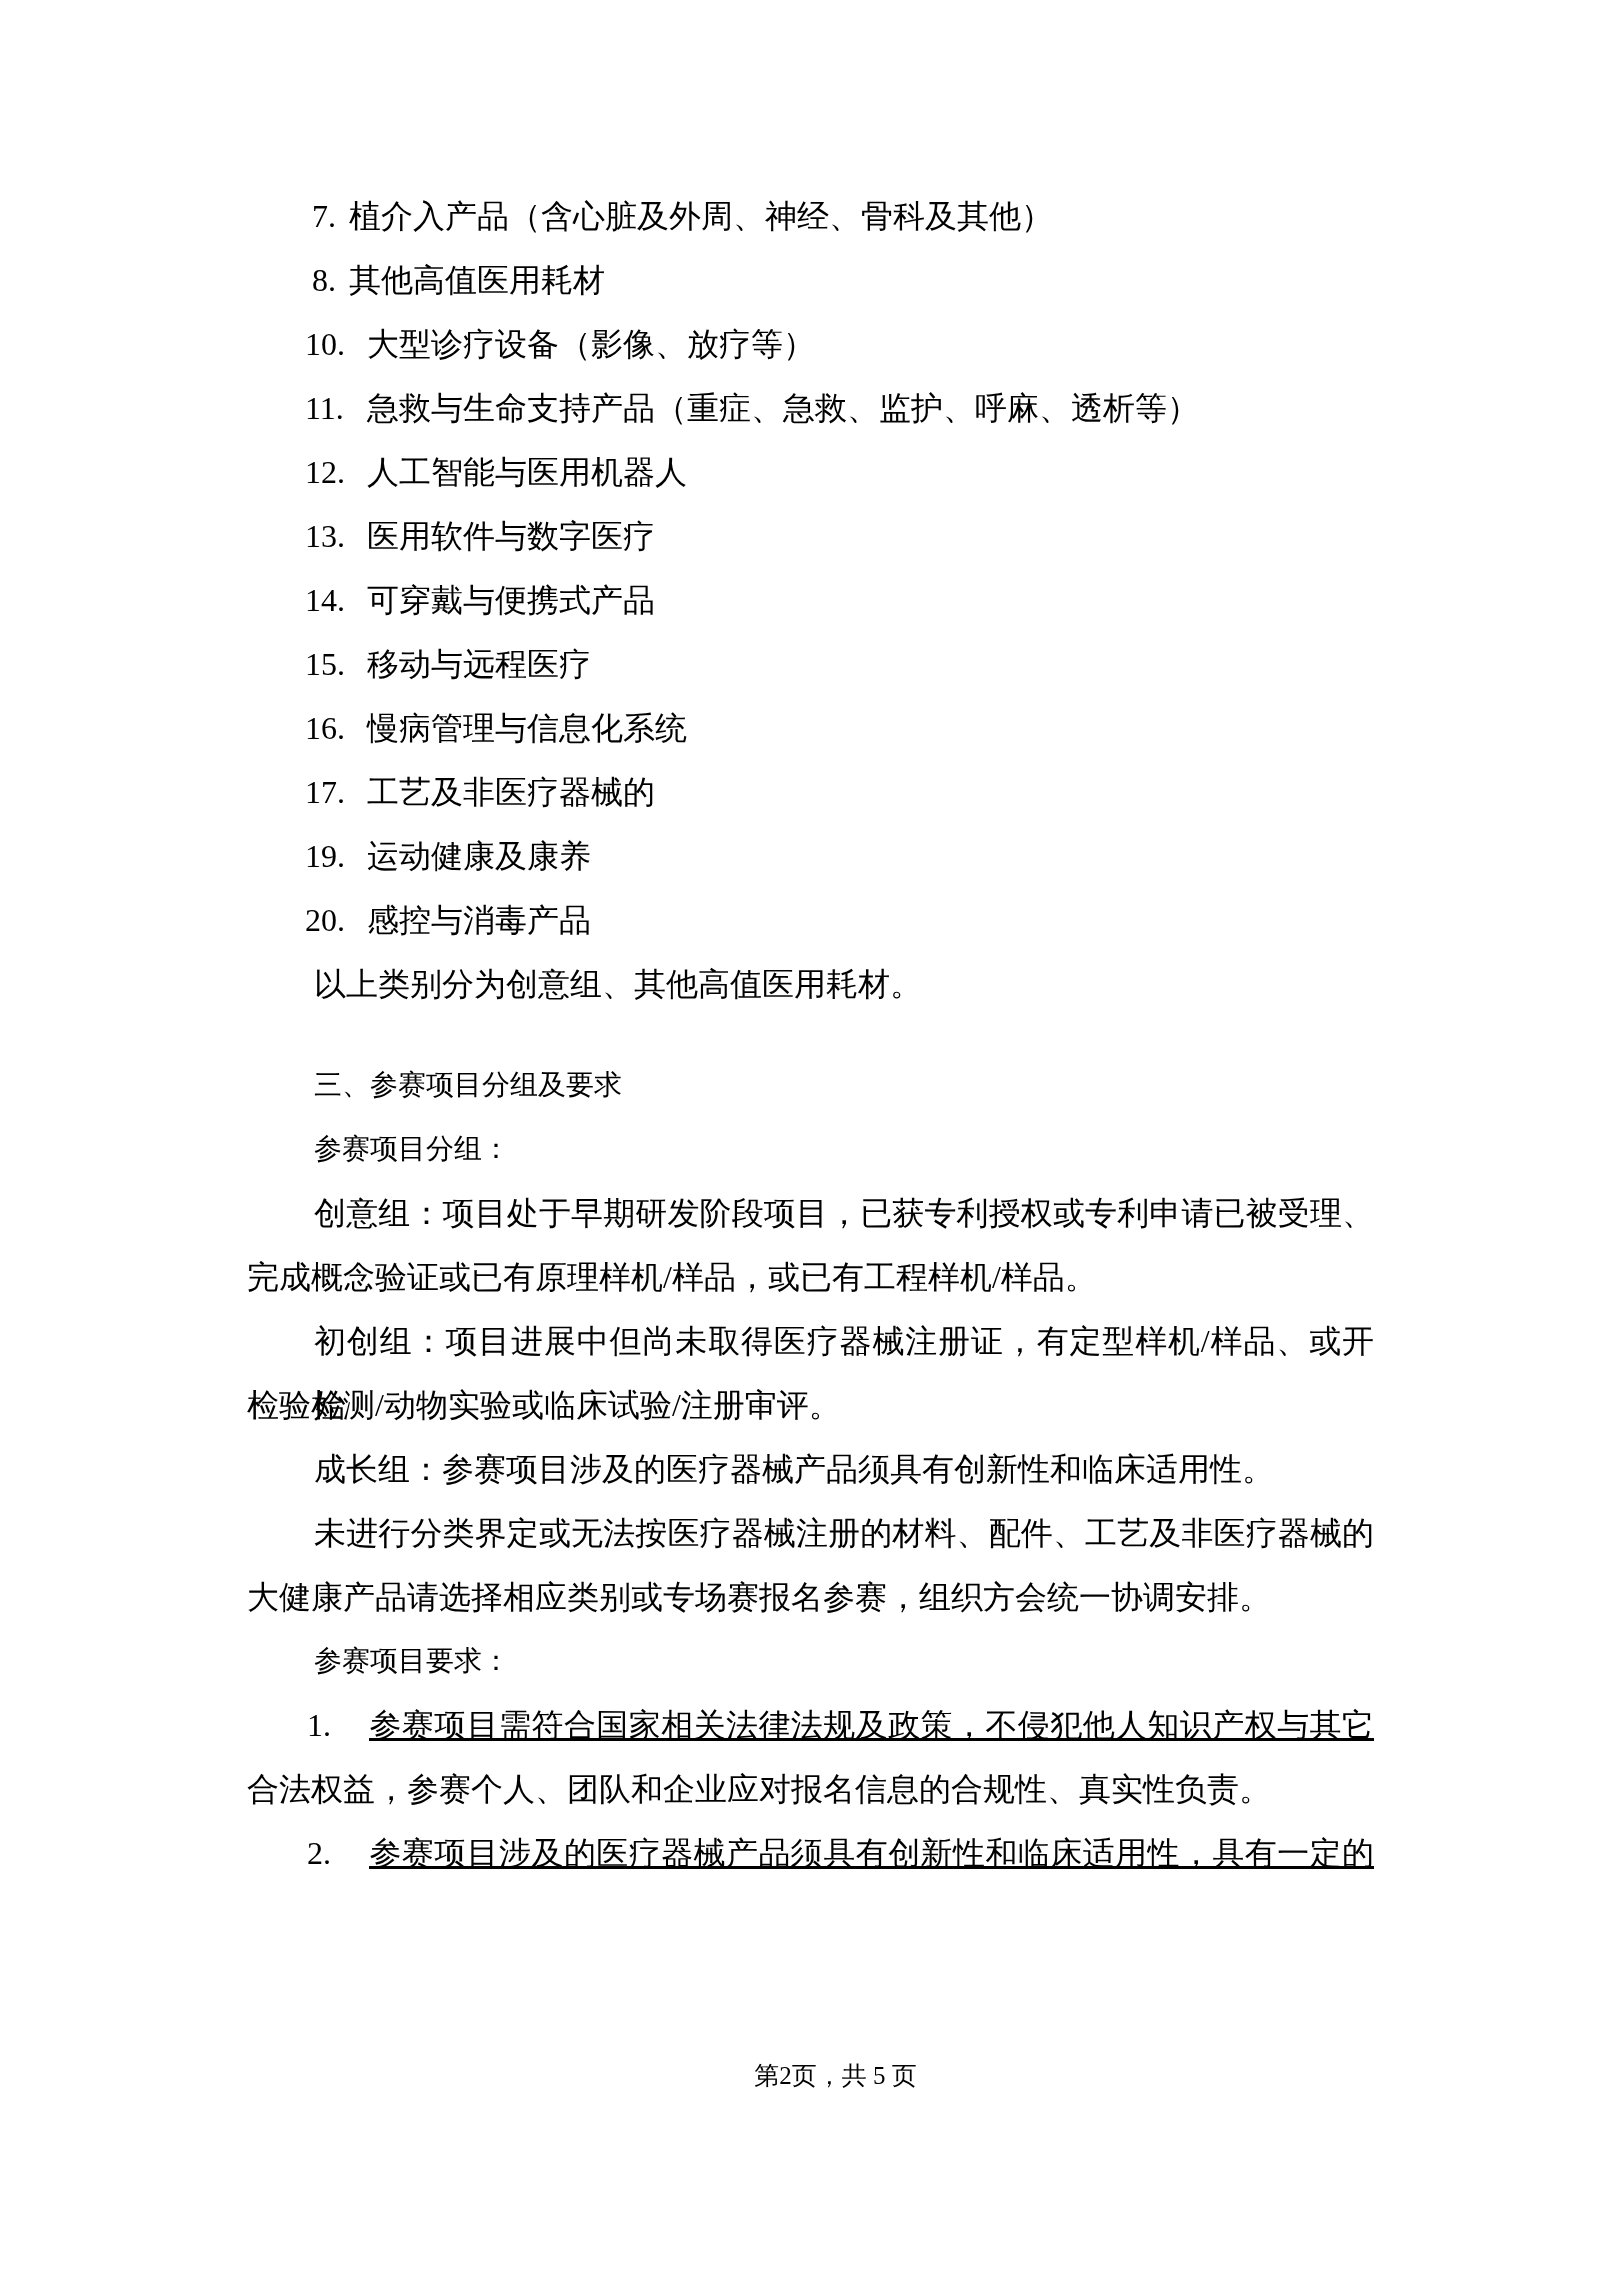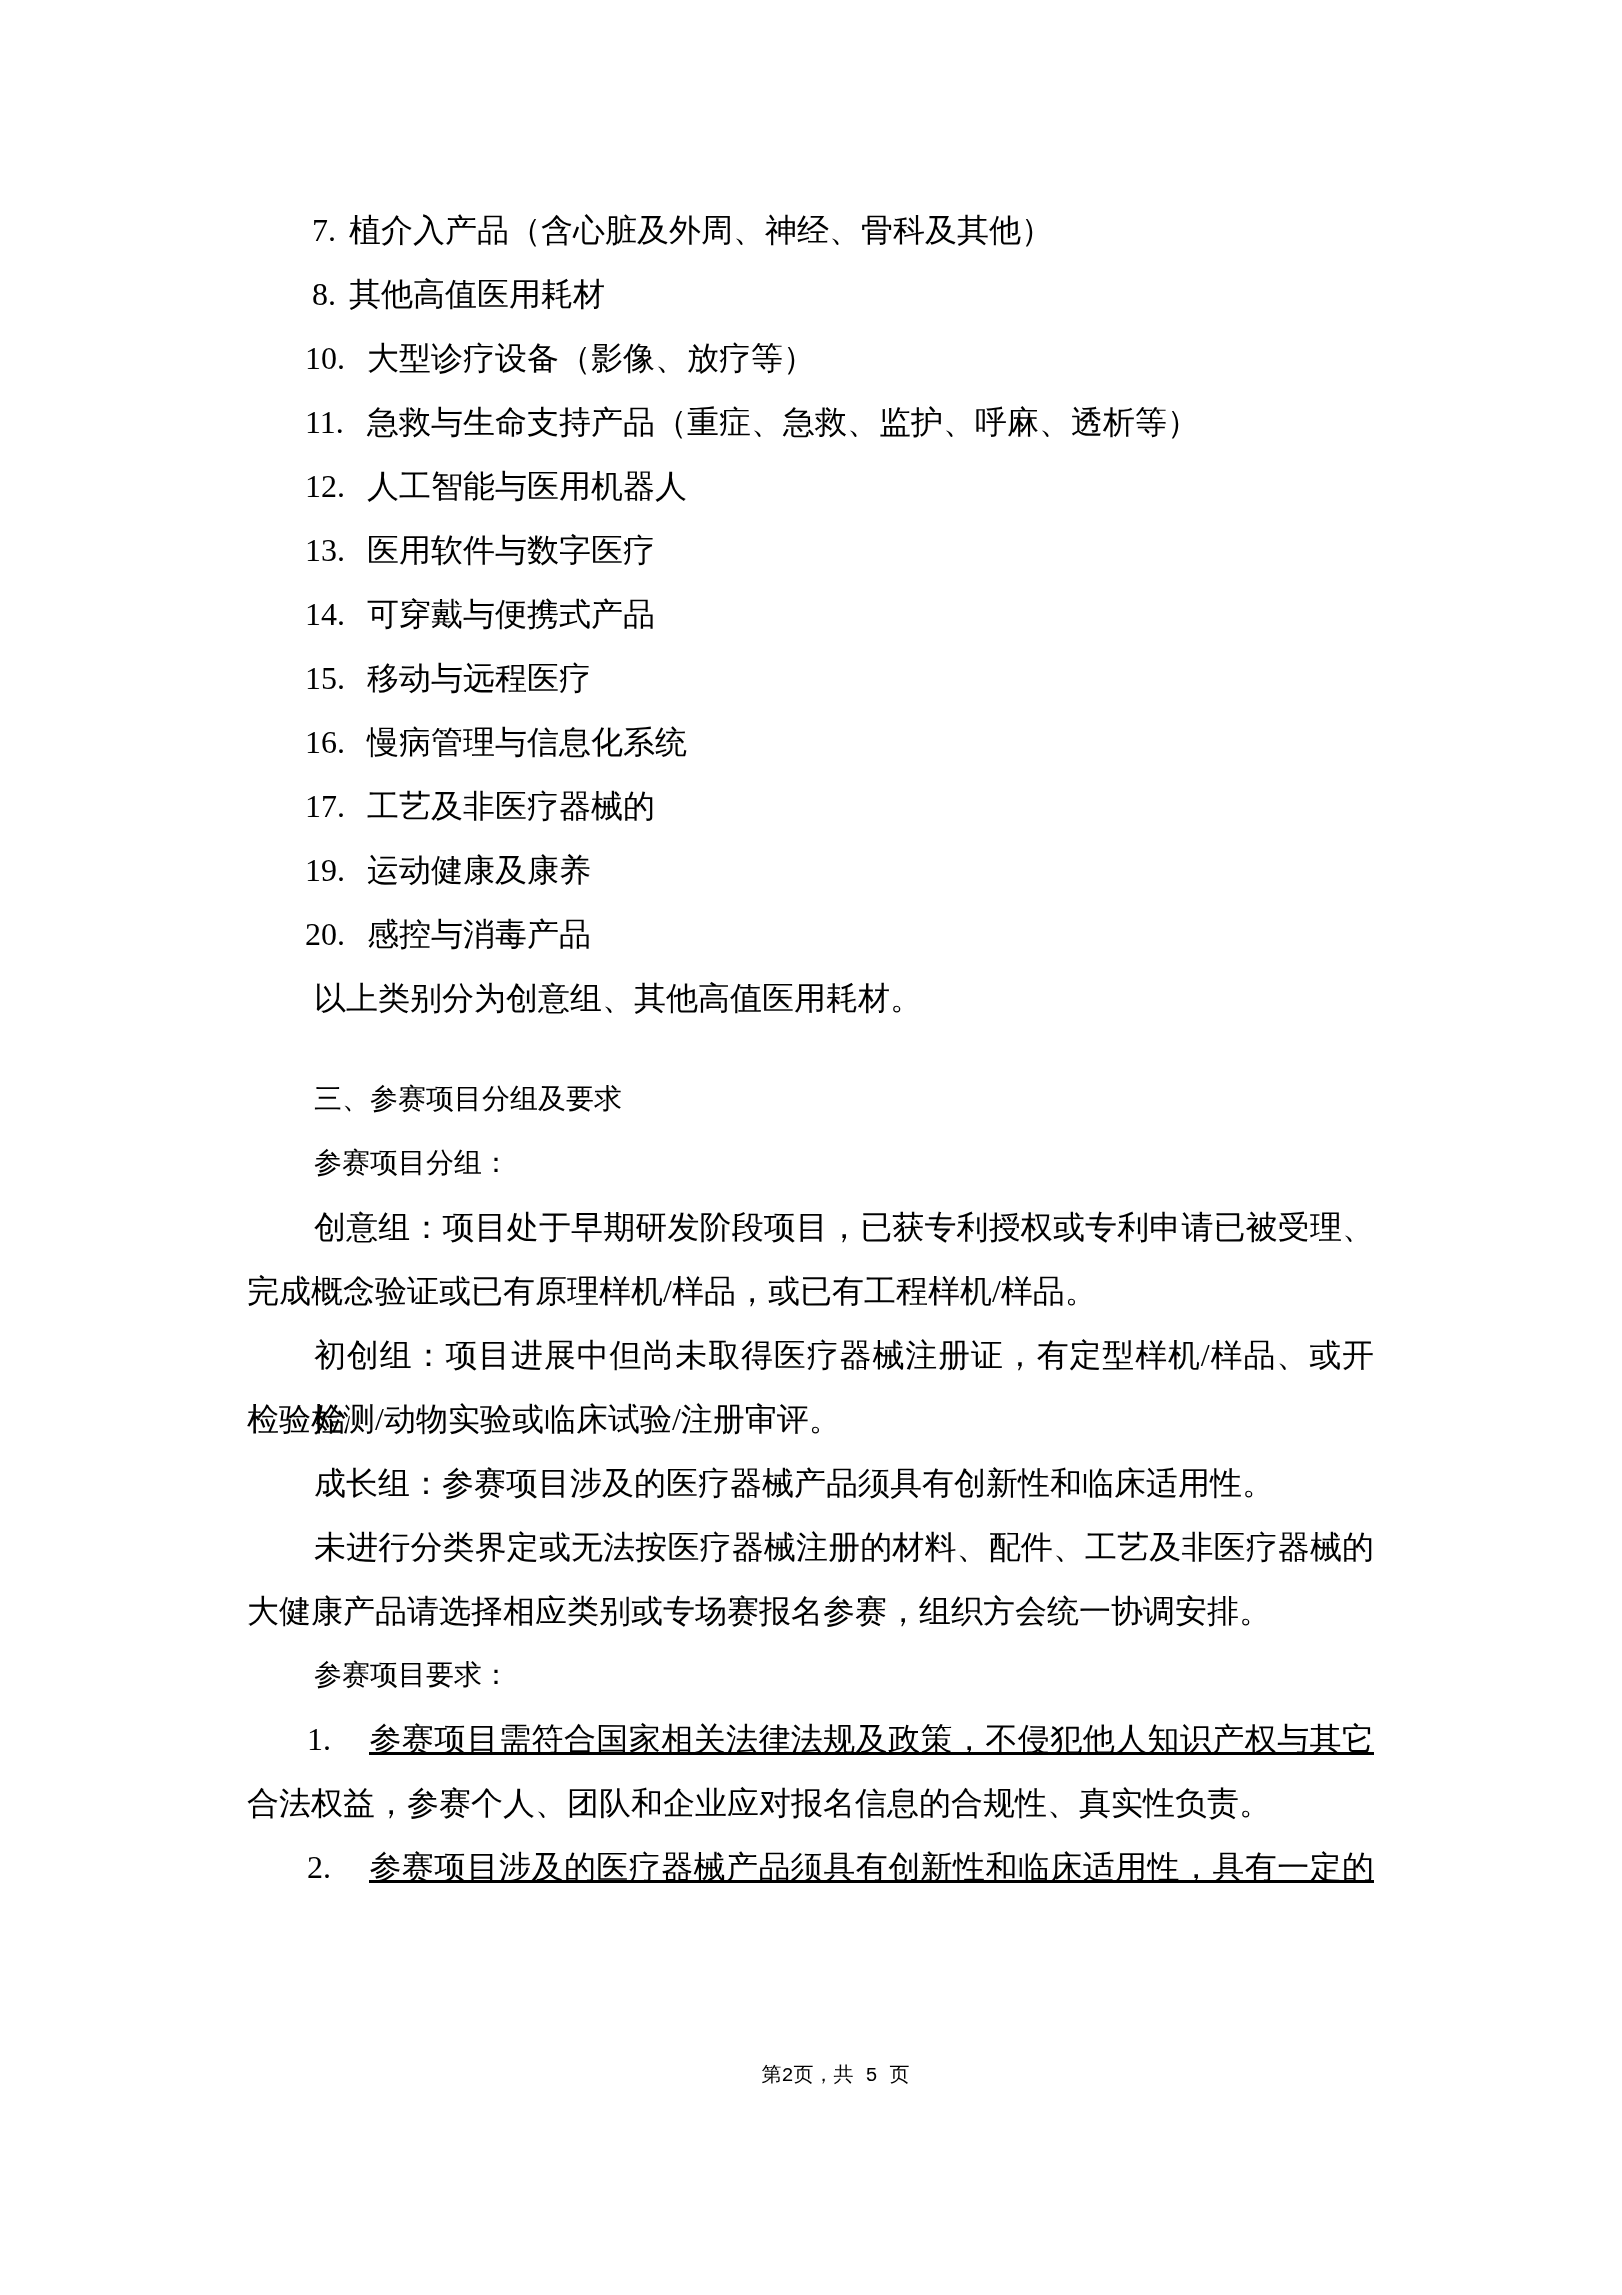--- a/index.html
+++ b/index.html
@@ -12,21 +12,21 @@
     width: 1623px;
     height: 2295px;
     background: #ffffff;
     font-family: "Liberation Serif", "DejaVu Serif", serif;
     color: #000000;
     overflow: hidden;
   }
   .content {
     position: absolute;
     left: 247px;
-    top: 198px;
+    top: 184px;
     width: 1127px;
   }
   .line {
     height: 64px;
     line-height: 64px;
     font-size: 32px;
     white-space: nowrap;
   }
   .just {
     white-space: normal;
@@ -50,24 +50,23 @@
   .req .num { width: 62px; }
   .spacer { height: 37px; }
   .footer {
     position: absolute;
     top: 2059px;
     left: 0;
     width: 100%;
     height: 34px;
     line-height: 34px;
     text-align: center;
-    font-size: 20px;
+    font-size: 25px;
     padding-left: 48px;
     box-sizing: border-box;
-    font-family: Liberation Mono, monospace;
   }
 </style>
 </head>
 <body>
 
 <div class="page">
   <div class="content">
 
     <div>
         <div class="line cat-sd"><span class="num">7.</span><span>植介入产品（含心脏及外周、神经、骨科及其他）</span></div>

